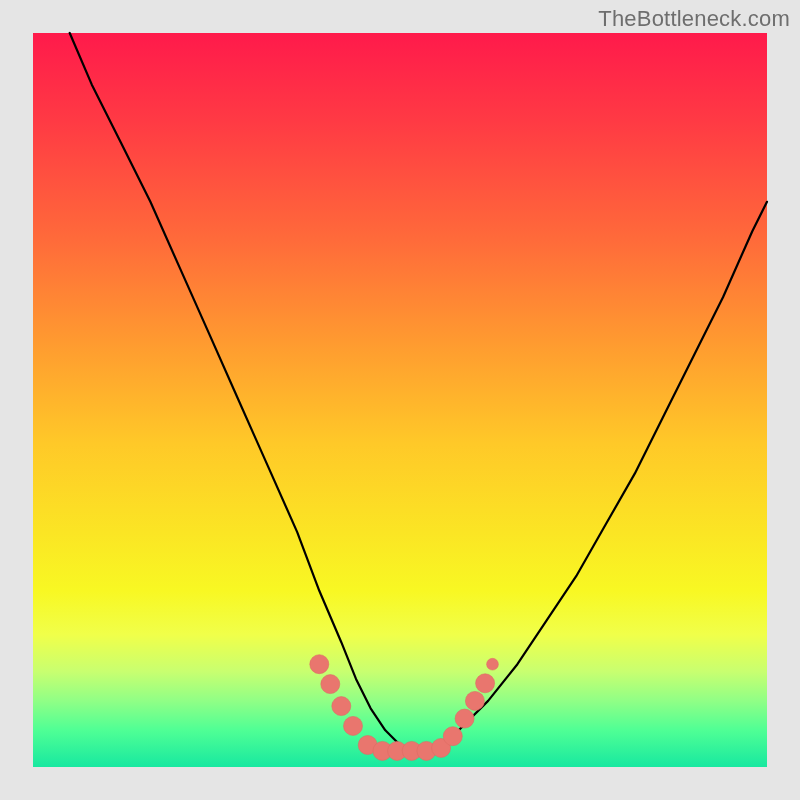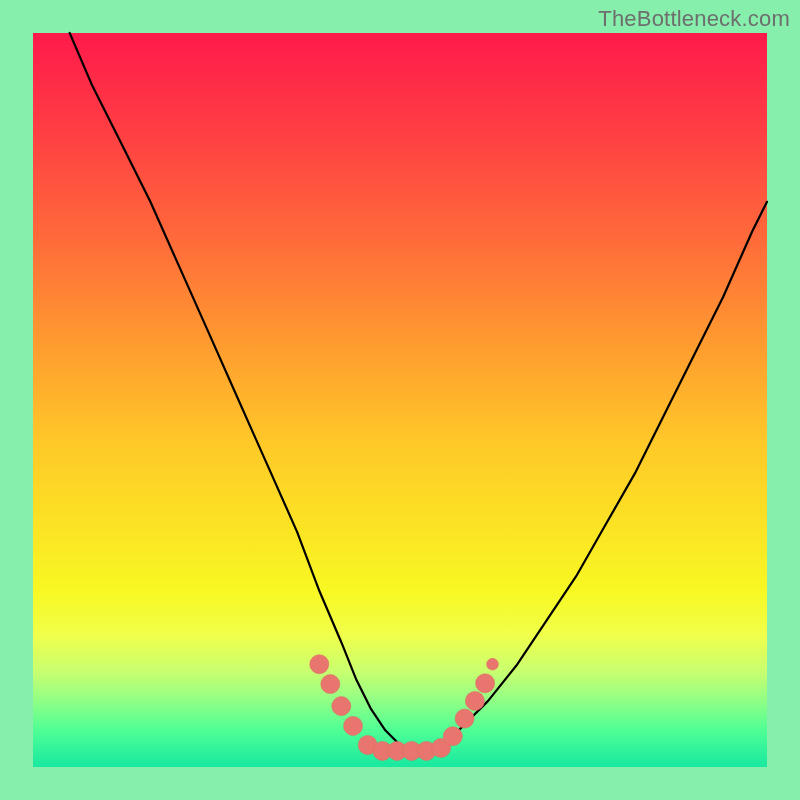--- a/index.html
+++ b/index.html
@@ -8,21 +8,21 @@
     width: 800px;
     height: 800px;
     background: #000;
     overflow: hidden;
     font-family: Arial, Helvetica, sans-serif;
   }
   .frame {
     position: relative;
     width: 800px;
     height: 800px;
-    background: #86efac;
+    background: #e5e5e5;
   }
   .plot-area {
     position: absolute;
     left: 33px;
     top: 33px;
     width: 734px;
     height: 734px;
     background: linear-gradient(
       to bottom,
       #ff1a4b 0%,

